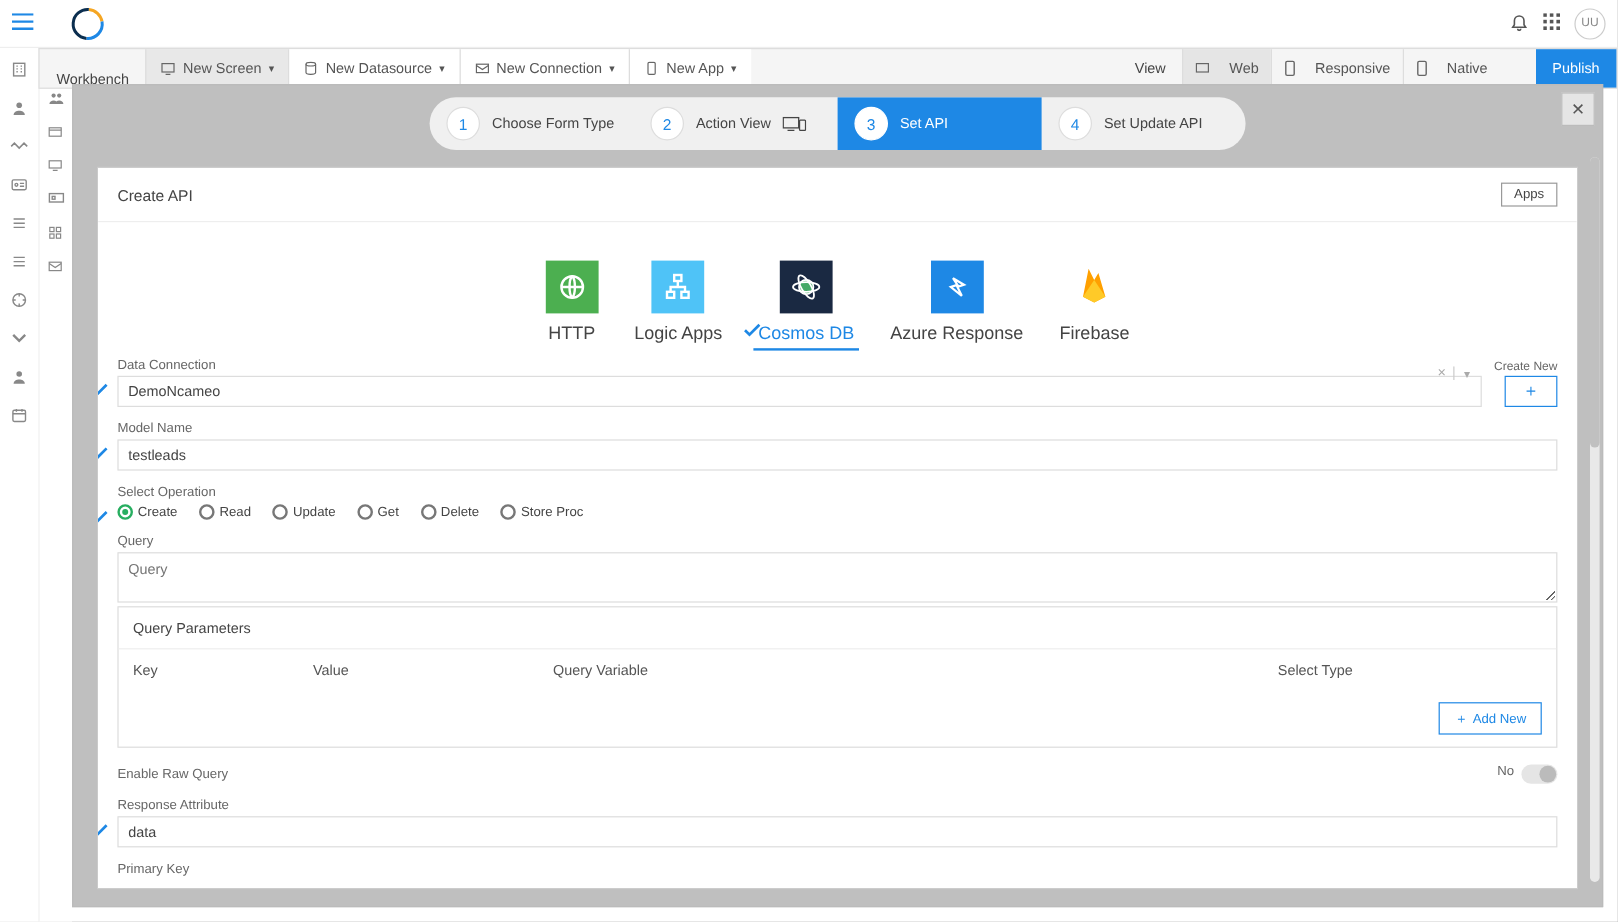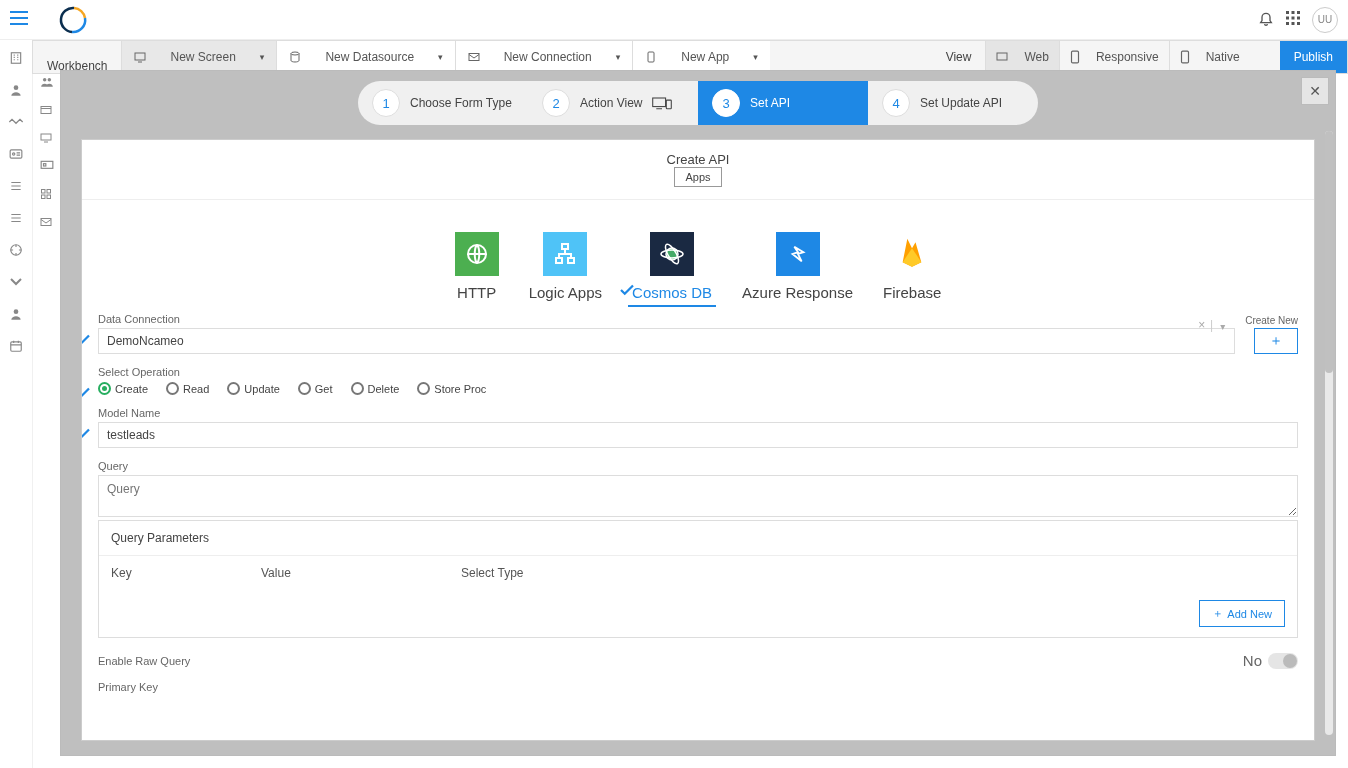--- a/index.html
+++ b/index.html
@@ -17,21 +17,21 @@
 .left-rail { position: absolute; left: 0; top: 40px; bottom: 0; width: 32px; display: flex; flex-direction: column; align-items: center; padding-top: 10px; gap: 16px; color: #888; background:#fff; }
 .left-rail .rail-item { width:16px; height:16px; cursor:pointer; display:flex; align-items:center; justify-content:center; }
 
 
 .inner-rail { position:absolute; left:32px; top:40px; bottom:0; width:28px; background:#fff; border-left:1px solid #f0f0f0; display:flex; flex-direction:column; align-items:center; padding-top:8px; gap:14px; color:#888;}
 .inner-rail .rail-item{ width:14px;height:14px; cursor:pointer;}
 
 
 .workbench-bar { position:absolute; left:32px; top:40px; right:0; height:34px; background:#f5f5f5; border:1px solid #ddd; display:flex; align-items:flex-end; font-size:12px; }
 .workbench-title { padding:0 14px; color:#444; }
-.wb-btn { height:100%; padding:0 12px; border-left:1px solid #ddd; display:flex; align-items:center; gap:24px; color:#555; cursor:pointer; background:#fff; }
+.wb-btn { height:100%; padding:0 12px; border-left:1px solid #ddd; display:flex; align-items:center; gap:6px; color:#555; cursor:pointer; background:#fff; }
 .wb-btn.active-newscreen { background:#e8e8e8; }
 .wb-btn .caret { font-size:9px; }
 .wb-btn .mini-icon { width:12px; height:12px; color:#666; }
 .wb-right { margin-left:auto; display:flex; align-items:center; height:100%; }
 .view-label { padding:0 14px; color:#444; }
 .view-opt { height:100%; padding:0 10px; border-left:1px solid #ddd; display:flex; align-items:center; gap:16px; color:#555; cursor:pointer; background:#f5f5f5; }
 .view-opt.active { background:#e5e5e5; }
 .publish-btn { height:100%; padding:0 14px; background:#1e88e5; color:#fff; display:flex; align-items:center; cursor:pointer;margin-left:30px; }
 
 
@@ -45,21 +45,21 @@
 .step.blue { background:#1e88e5; color:#fff; }
 .step .circle { width:28px; height:28px; border-radius:50%; background:#fff; display:flex; align-items:center; justify-content:center; font-size:13px; color:#1e88e5; border:1px solid #ddd; flex-shrink:0; }
 .step.blue .circle { color:#1e88e5; border-color:#fff; }
 .step .step-label { font-size:12px; color:#444; white-space:nowrap; }
 .step.blue .step-label { color:#fff; }
 .step .device-icon { width:20px; height:14px; }
 
 
 .content-panel { margin:14px 20px 20px 20px; background:#fff; border:1px solid #ccc; padding:0; position:relative; height:calc(100% - 82px); overflow-y:auto; }
 .content-inner { padding:14px 16px 18px 16px; }
-.panel-title-row { display:flex; align-items:center; justify-content:space-between; padding:12px 16px; border-bottom:1px solid #eee;flex-direction:column; }
+.panel-title-row { display:flex; align-items:center; justify-content:space-between; padding:12px 16px; border-bottom:1px solid #eee; }
 .panel-title { font-size:13px; color:#444; }
 .back-btn { border:1px solid #999; padding:3px 10px; font-size:11px; cursor:pointer; background:#fff; color:#444; }
 
 
 .api-types { display:flex; justify-content:center; gap:30px; margin:18px 0 6px 0; }
 .api-type { display:flex; flex-direction:column; align-items:center; gap:8px; cursor:pointer; position:relative; }
 .api-tile { width:44px; height:44px; display:flex; align-items:center; justify-content:center; }
 .api-tile.green{ background:#4caf50; color:#fff;}
 .api-tile.lightblue{ background:#4fc3f7; color:#fff;}
 .api-tile.navy{ background:#1a2942; color:#fff;}
@@ -98,21 +98,21 @@
 .qp-title { padding:10px 12px; border-bottom:1px solid #eee; font-size:12px; color:#444;}
 .qp-head-row{ display:flex; padding:10px 12px; color:#555; font-size:12px; }
 .qp-head-row .c1{ width:150px;} .qp-head-row .c2{ width:200px;} .qp-head-row .c3{ flex:1;} .qp-head-row .c4{ width:220px;}
 .qp-footer{ display:flex; justify-content:flex-end; padding:10px 12px;}
 .add-new-btn{ border:1px solid #1e88e5; color:#1e88e5; background:#fff; padding:5px 12px; font-size:11px; cursor:pointer; display:flex; gap:4px; align-items:center;}
 
 
 .toggle-row{ display:flex; align-items:center; justify-content:space-between; margin-top:14px;}
 .toggle-pill{ width:30px; height:16px; background:#e5e5e5; border-radius:10px; position:relative; }
 .toggle-pill .knob{ position:absolute; right:1px; top:1px; width:14px; height:14px; background:#bbb; border-radius:50%;}
-.toggle-cell{ display:flex; align-items:flex-end; gap:6px; font-size:15px; color:#666;}
+.toggle-cell{ display:flex; align-items:flex-start; gap:6px; font-size:11px; color:#666;}
 
 .scrollbar-fake{ position:absolute; right:2px; top:60px; width:8px; bottom:20px; background:#e9e9e9; border-radius:4px; }
 .scrollbar-fake .thumb{ position:absolute; top:0; left:0; right:0; height:40%; background:#c0c0c0; border-radius:4px;}
 
 .check-svg{ width:18px; height:18px; }
 </style>
 </head>
 <body>
 
 <div class="top-header">
@@ -413,20 +413,28 @@
           <span class="create-new-label">Create New</span>
           <div class="plus-btn">＋</div>
         </div>
       </div>
     </div>
 
     <div class="field-block">
       <svg class="check-svg left-check" viewBox="0 0 24 24" fill="none" stroke="#1e88e5" stroke-width="3">
             <path d="M4 12l5 5L20 6"></path>
           </svg>
+      <label class="form-label">Model Name</label>
+      <input class="text-input" value="testleads" style="">
+    </div>
+
+    <div class="field-block">
+      <svg class="check-svg left-check" viewBox="0 0 24 24" fill="none" stroke="#1e88e5" stroke-width="3">
+            <path d="M4 12l5 5L20 6"></path>
+          </svg>
       <label class="form-label">Select Operation</label>
       <div class="radio-row">
         <div class="radio-item">
               <span class="radio-circle sel"></span>
               <span>Create</span>
             </div>
         <div class="radio-item">
               <span class="radio-circle"></span>
               <span>Read</span>
             </div>
@@ -443,57 +451,57 @@
               <span>Delete</span>
             </div>
         <div class="radio-item">
               <span class="radio-circle"></span>
               <span>Store Proc</span>
             </div>
       </div>
     </div>
 
     <div class="field-block">
-      <svg class="check-svg left-check" viewBox="0 0 24 24" fill="none" stroke="#1e88e5" stroke-width="3">
-            <path d="M4 12l5 5L20 6"></path>
-          </svg>
-      <label class="form-label">Model Name</label>
-      <input class="text-input" value="testleads" style="">
-    </div>
-
-    <div class="field-block">
       <label class="form-label">Query</label>
       <textarea class="text-area" placeholder="Query" style=""></textarea>
     </div>
 
     <div class="qp-box">
       <div class="qp-title">Query Parameters</div>
       <div class="qp-head-row">
         <div class="c1">Key</div>
         <div class="c2">Value</div>
+        <div class="c3">Query Variable</div>
         <div class="c4">Select Type</div>
       </div>
       <div class="qp-footer">
         <button class="add-new-btn">
               <span>＋</span>
               <span>Add New</span>
             </button>
       </div>
     </div>
 
     <div class="toggle-row">
       <span class="form-label" style="margin:0">Enable Raw Query</span>
       <div class="toggle-cell">
         <span>No</span>
         <div class="toggle-pill">
               <div class="knob"></div>
             </div>
       </div>
     </div>
 
+    <div class="field-block">
+      <svg class="check-svg left-check" viewBox="0 0 24 24" fill="none" stroke="#1e88e5" stroke-width="3">
+            <path d="M4 12l5 5L20 6"></path>
+          </svg>
+      <label class="form-label">Response Attribute</label>
+      <input class="text-input" value="data" style="">
+    </div>
 
     <div class="field-block">
 
       <label class="form-label">Primary Key</label>
 
     </div>
 
     </div>
   </div>
 

